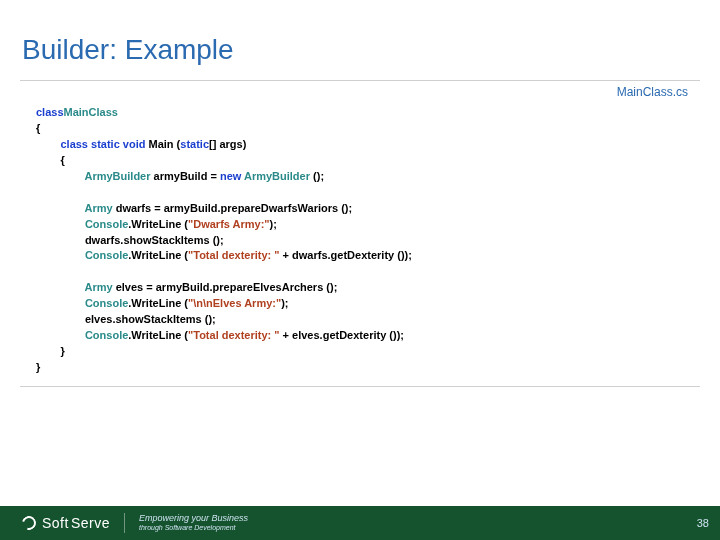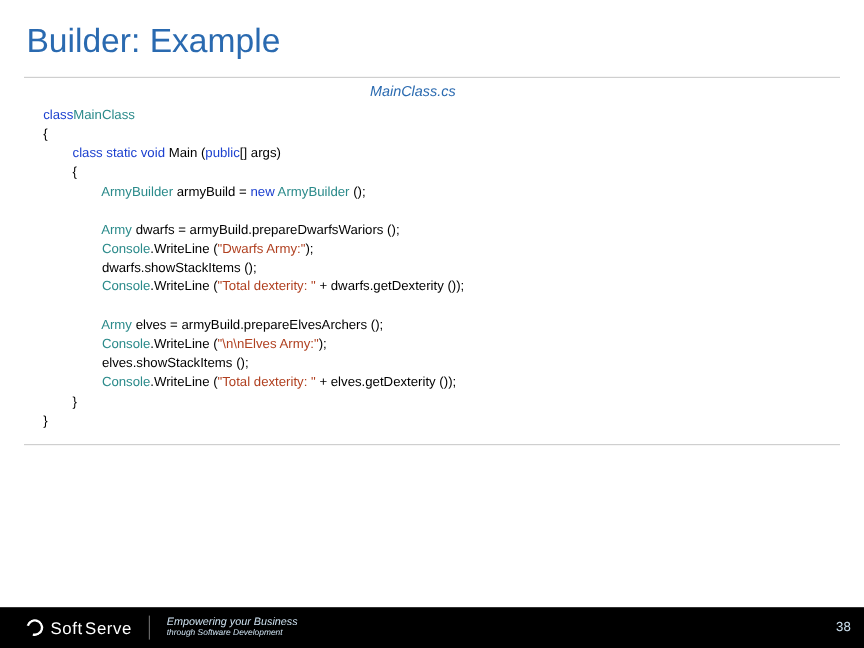--- a/index.html
+++ b/index.html
@@ -8,47 +8,47 @@
     height: 540px;
     font-family: "Segoe UI", Arial, sans-serif;
     background: #ffffff;
     position: relative;
     overflow: hidden;
   }
   .title {
     color: #2a6ab0;
     font-size: 28px;
     font-weight: 300;
-    padding: 18px 0 8px 22px;
+    padding: 34px 0 8px 22px;
   }
   .rule-top { border-top: 1px solid #cfcfcf; margin: 6px 20px 0 20px; }
   .filename {
-    text-align: center;
+    text-align: right;
     color: #2a6ab0;
     font-size: 12px;
     padding: 4px 32px 6px 0;
-    font-style: italic;
   }
   .code {
     padding: 0 20px 6px 36px;
     font-size: 11px;
     font-family: Arial, sans-serif;
     line-height: 1.45;
     white-space: pre;
     color: #000;
+    font-weight: bold;
   }
   .kw   { color: #1a3fcf; }
   .type { color: #2a8a8a; }
   .str  { color: #b04020; }
   .rule-bottom { border-top: 1px solid #cfcfcf; margin: 4px 20px 0 20px; }
   .footer {
     position: absolute;
     bottom: 0; left: 0; right: 0;
     height: 34px;
-    background: #000000;
+    background: #14532d;
     display: flex;
     align-items: center;
     color: #ffffff;
     font-size: 10px;
   }
   .footer-logo {
     display: flex;
     align-items: baseline;
     padding-left: 22px;
     gap: 2px;
@@ -81,21 +81,21 @@
 </style>
 </head>
 <body>
 
 <div class="title">Builder: Example</div>
 <div class="rule-top"></div>
 <div class="filename">MainClass.cs</div>
 
 <div class="code" id="code"><span class="kw">class</span><span class="type">MainClass</span>
 {
-        <span class="kw">class static void</span> Main (<span class="kw">public</span>[] args)
+        <span class="kw">class static void</span> Main (<span class="kw">static</span>[] args)
         {
                 <span class="type">ArmyBuilder</span> armyBuild = <span class="kw">new</span><span class="type"> ArmyBuilder</span> ();
 
                 <span class="type">Army</span> dwarfs = armyBuild.prepareDwarfsWariors ();
                 <span class="type">Console</span>.WriteLine (<span class="str">"Dwarfs Army:"</span>);
                 dwarfs.showStackItems ();
                 <span class="type">Console</span>.WriteLine (<span class="str">"Total dexterity: "</span> + dwarfs.getDexterity ());
 
                 <span class="type">Army</span> elves = armyBuild.prepareElvesArchers ();
                 <span class="type">Console</span>.WriteLine (<span class="str">"\n\nElves Army:"</span>);

